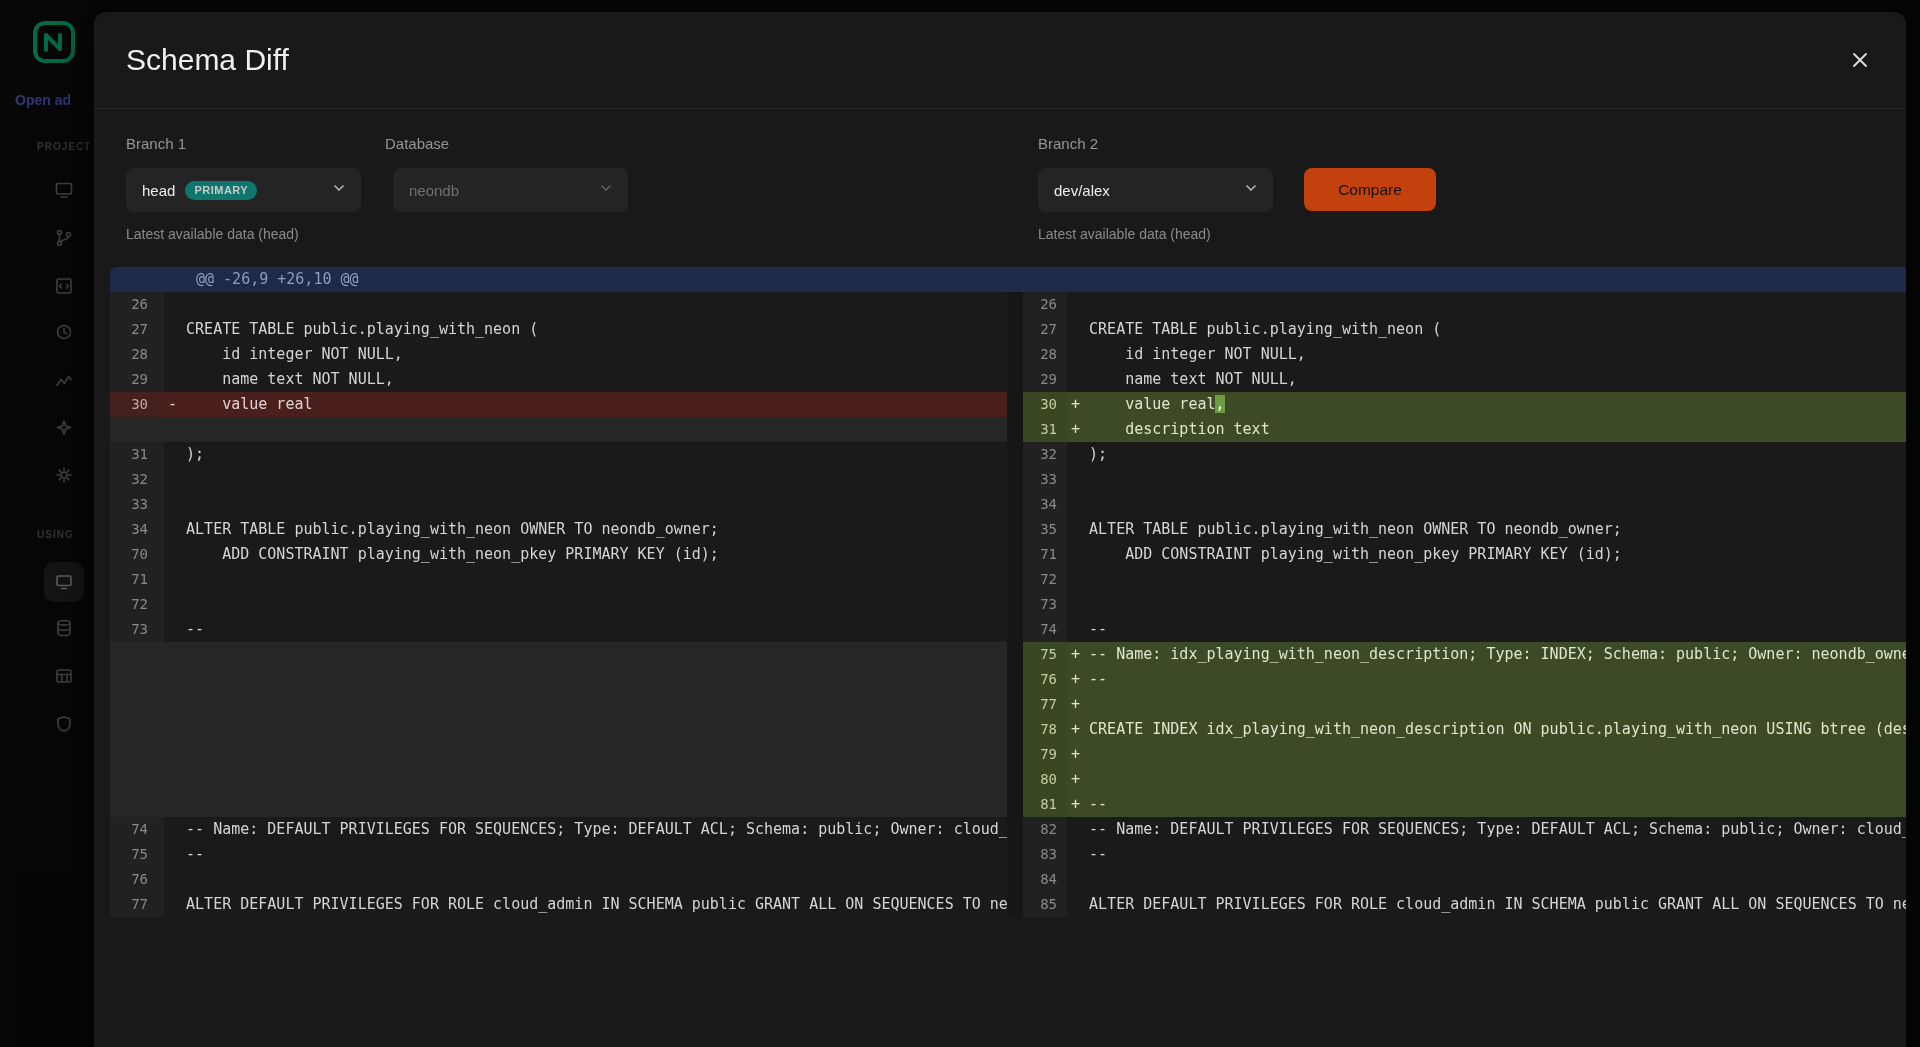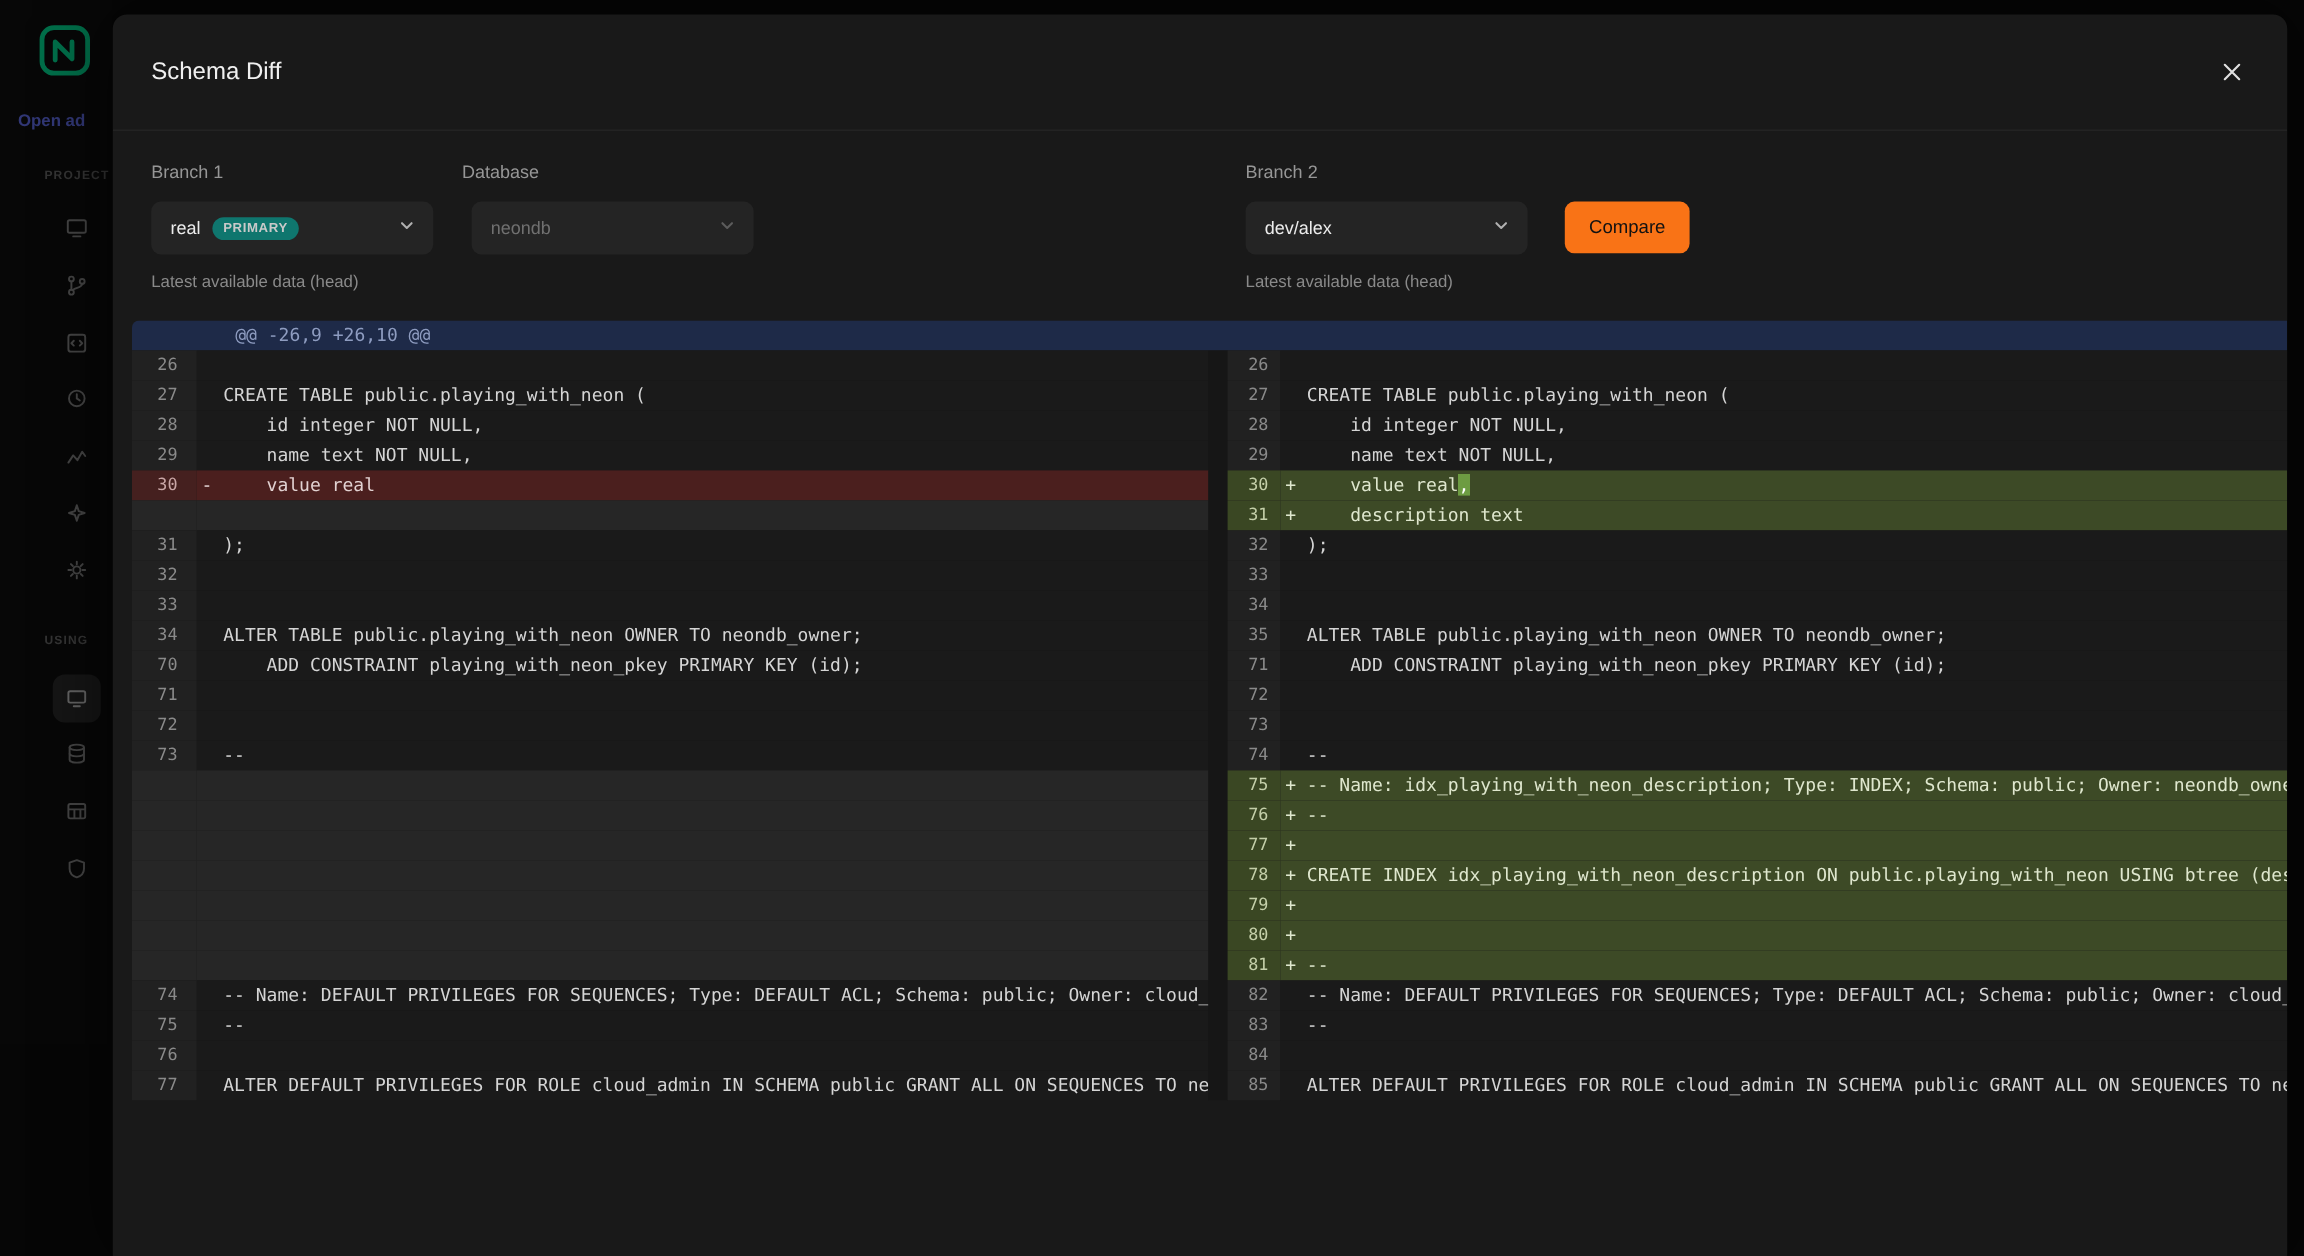--- a/index.html
+++ b/index.html
@@ -23,38 +23,38 @@
   .bi-1{top:618px}.bi-2{top:666px}.bi-3{top:714px}
 
   
   .scrim { position:absolute; inset:0; background:rgba(0,0,0,0.52); z-index:2; }
 
   
   .modal { position:absolute; left:94px; top:12px; right:14px; bottom:0; background:#191919;
            border-radius:12px 12px 0 0; z-index:3; box-shadow:0 0 60px rgba(0,0,0,0.65); overflow:hidden; }
   .m-header { height:97px; display:flex; align-items:center; padding:0 32px;
               border-bottom:1px solid #272727; }
-  .m-title { font-size:20px; font-weight:500; color:#f0f0f0; }
+  .m-title { font-size:30px; font-weight:500; color:#f0f0f0; }
   .close-btn { margin-left:auto; width:28px; height:28px; display:flex; align-items:center;
                justify-content:center; cursor:pointer; border-radius:6px; }
 
   
   .controls { position:relative; height:158px; }
   .flabel { position:absolute; top:26px; font-size:15px; color:#969696; }
   .fl-1{left:32px}.fl-2{left:291px}.fl-3{left:944px}
   .select { position:absolute; top:59px; height:44px; width:235px; background:#242424; border-radius:8px;
             display:flex; align-items:center; padding:0 14px 0 16px; cursor:pointer; }
   .sel-1{left:32px}.sel-2{left:299px}.sel-3{left:944px}
   .sel-val { font-size:15px; color:#ececec; }
   .select.disabled { cursor:default; }
   .select.disabled .sel-val { color:#707070; }
   .badge { margin-left:10px; font-size:11px; font-weight:600; letter-spacing:0.5px; color:#c9c9c9;
            background:#0f766e; border-radius:999px; padding:4px 9px; line-height:1; }
   .chev { margin-left:auto; }
-  .compare-btn { position:absolute; left:1210px; top:59px; width:104px; height:43px; background:#f97316;
+  .compare-btn { position:absolute; left:1210px; top:59px; width:132px; height:43px; background:#c2410c;
                  color:#121212; border:none; border-radius:8px; font-size:15.5px; font-weight:500;
                  font-family:"Liberation Sans", sans-serif; cursor:pointer; }
   .hint { position:absolute; top:117px; font-size:14px; color:#8a8a8a; }
   .h-1{left:32px}.h-2{left:944px}
 
   
   .diff { margin-left:16px; width:1796px; font-family:"DejaVu Sans Mono", monospace;
           border-radius:6px 0 0 0; overflow:hidden; }
   .drow { display:flex; height:25px; }
   .drow.hunk { background:#1e2a48; color:#8e9cc0; font-size:15px; line-height:25px;
@@ -175,21 +175,21 @@
         </svg>
       </div>
     </header>
 
     <div class="controls">
       <span class="flabel fl-1">Branch 1</span>
       <span class="flabel fl-2">Database</span>
       <span class="flabel fl-3">Branch 2</span>
 
       <div class="select sel-1">
-        <span class="sel-val">real</span>
+        <span class="sel-val">head</span>
         <span class="badge">PRIMARY</span>
         <span class="chev">
           <svg width="16" height="16" viewBox="0 0 16 16" fill="none" stroke="#b0b0b0" stroke-width="1.7" stroke-linecap="round" stroke-linejoin="round">
               <path d="M4 6l4 4 4-4"></path>
             </svg>
         </span>
       </div>
 
       <div class="select sel-2 disabled">
         <span class="sel-val">neondb</span>

